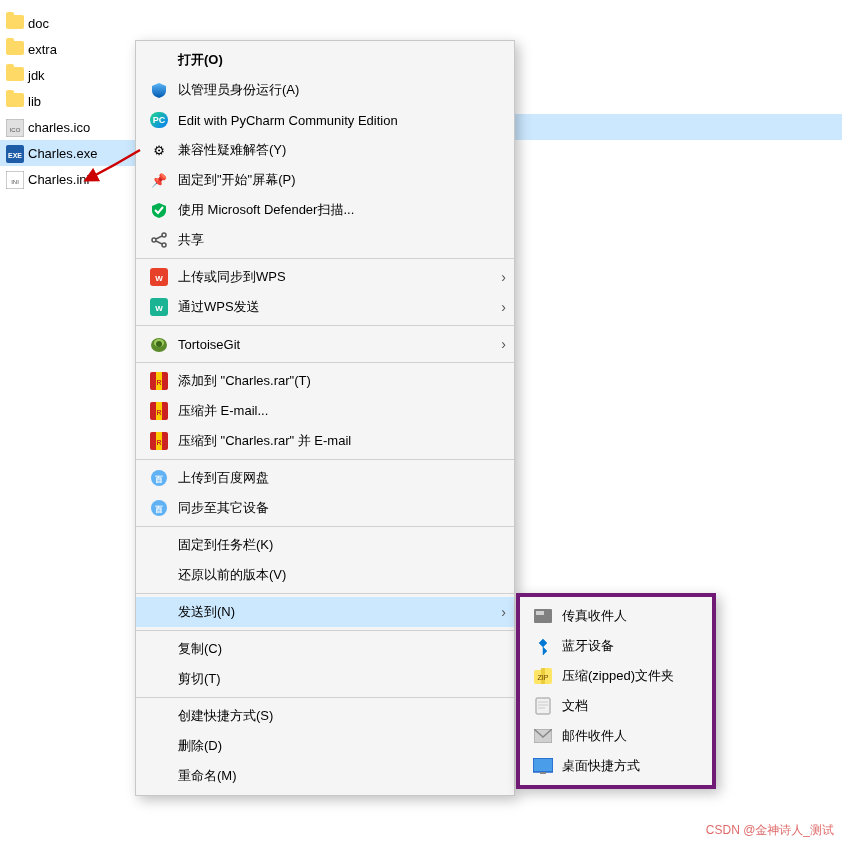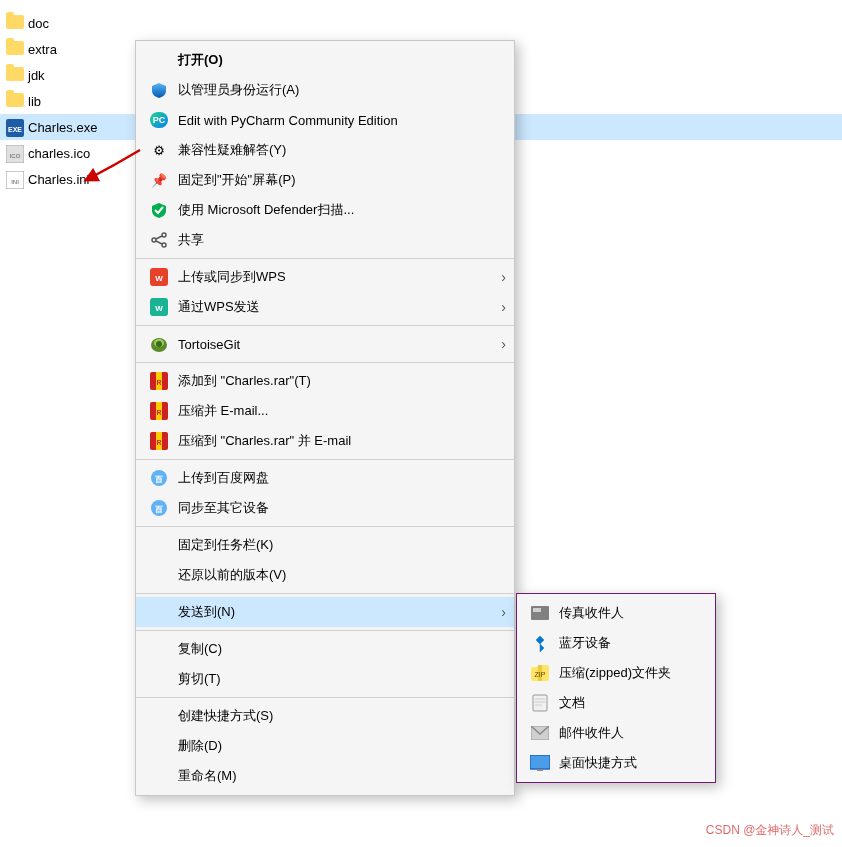--- a/index.html
+++ b/index.html
@@ -173,21 +173,21 @@
       font-weight: bold;
     }
 
     
     .submenu {
       position: absolute;
       top: -4px;
       left: 380px;
       width: 200px;
       background: #f5f5f5;
-      border: 1px solid #701a75;
+      border: 4px solid #701a75;
       box-shadow: 4px 4px 12px rgba(0,0,0,0.25);
       z-index: 60;
       padding: 4px 0;
     }
 
     .submenu-item {
       display: flex;
       align-items: center;
       padding: 5px 16px 5px 12px;
       height: 30px;
@@ -240,38 +240,38 @@
   <div class="file-item">
     <span class="file-icon"><span class="folder-icon"></span></span>
     <span>jdk</span>
   </div>
 
   <div class="file-item">
     <span class="file-icon"><span class="folder-icon"></span></span>
     <span>lib</span>
   </div>
 
+  <div class="file-item">
+    <span class="file-icon">
+      <svg width="18" height="18" viewBox="0 0 18 18">
+        <rect width="18" height="18" rx="2" fill="#e0e0e0" stroke="#aaa"></rect>
+        <text x="9" y="13" text-anchor="middle" fill="#555" font-size="6">ICO</text>
+      </svg>
+    </span>
+    <span>charles.ico</span>
+  </div>
+
   <div class="file-item selected">
     <span class="file-icon">
       <svg width="18" height="18" viewBox="0 0 18 18">
         <rect width="18" height="18" rx="2" fill="#1e5ca8"></rect>
         <text x="9" y="13" text-anchor="middle" fill="white" font-size="7" font-weight="bold">EXE</text>
       </svg>
     </span>
     <span>Charles.exe</span>
-  </div>
-
-  <div class="file-item">
-    <span class="file-icon">
-      <svg width="18" height="18" viewBox="0 0 18 18">
-        <rect width="18" height="18" rx="2" fill="#e0e0e0" stroke="#aaa"></rect>
-        <text x="9" y="13" text-anchor="middle" fill="#555" font-size="6">ICO</text>
-      </svg>
-    </span>
-    <span>charles.ico</span>
   </div>
 
   <div class="file-item">
     <span class="file-icon">
       <svg width="18" height="18" viewBox="0 0 18 18">
         <rect width="18" height="18" rx="1" fill="white" stroke="#999"></rect>
         <text x="9" y="13" text-anchor="middle" fill="#555" font-size="6">INI</text>
       </svg>
     </span>
     <span>Charles.ini</span>

